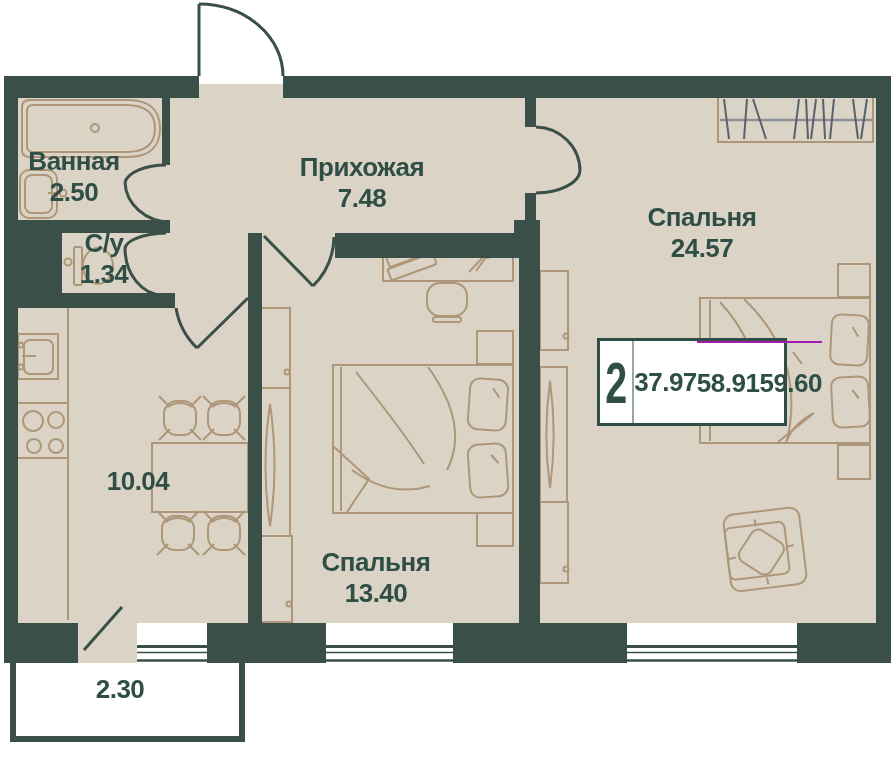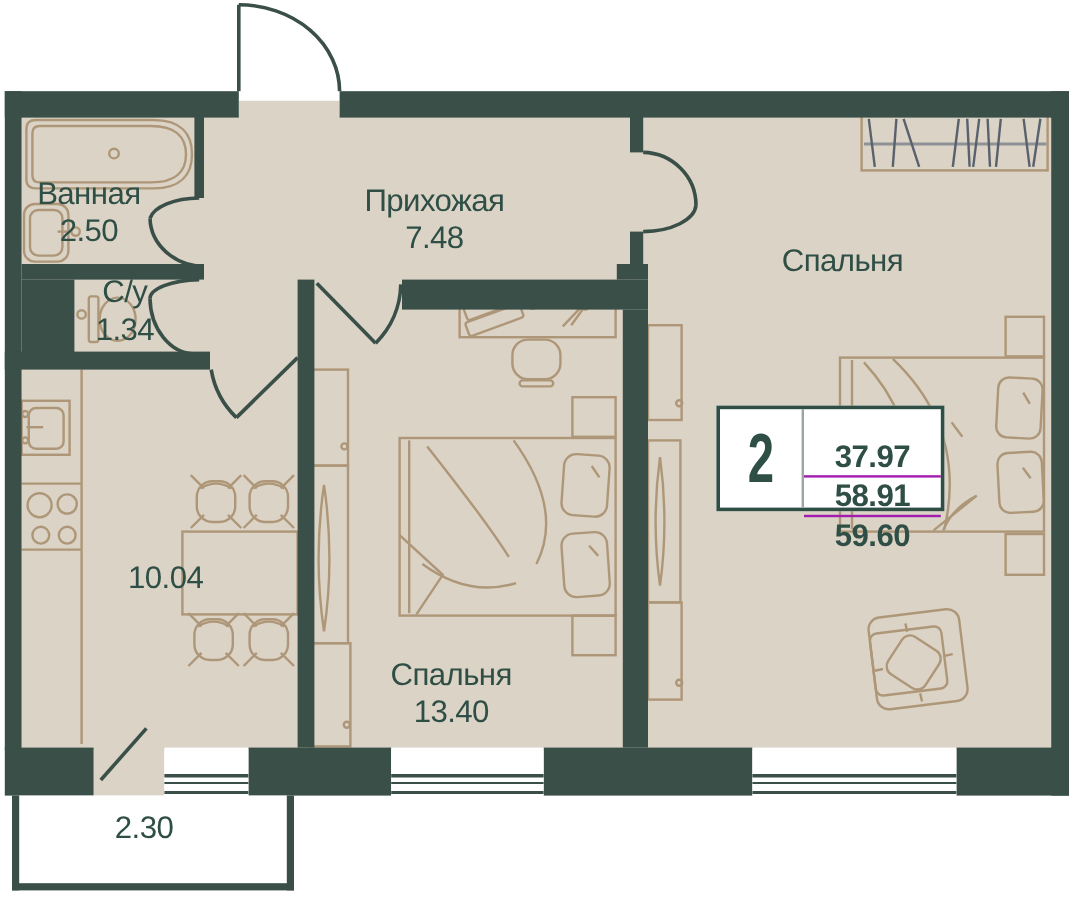--- a/index.html
+++ b/index.html
@@ -3,35 +3,35 @@
 <meta charset="utf-8">
 <style>
   html,body{margin:0;padding:0;}
   body{
     width:891px;height:757px;position:relative;background:#ffffff;
     font-family:"Liberation Sans", sans-serif;overflow:hidden;
   }
   #plan-svg{position:absolute;left:0;top:0;}
   .label{
     position:absolute;transform:translateX(-50%);text-align:center;
-    color:#2F4F46;font-weight:normal;font-size:26px;line-height:31px;
+    color:#2F4F46;font-weight:bold;font-size:26px;line-height:31px;
     letter-spacing:-0.5px;white-space:nowrap;
   }
   .infobox{
     position:absolute;left:597px;top:338px;width:190px;height:88px;
     background:#ffffff;border:3px solid #2F4F46;box-sizing:border-box;
     display:flex;
   }
   .ib-left{
     width:68px;border-right:2px solid #9AA79F;display:flex;
     align-items:center;justify-content:center;color:#2F4F46;
     font-weight:bold;font-size:58px;
   }
   .ib-left span{display:inline-block;transform:scaleX(0.68);}
-  .ib-right{flex:1;display:flex;flex-direction:column;margin-top:24px;}
+  .ib-right{flex:1;display:flex;flex-direction:row;}
   .ib-row{
     flex:1;display:flex;align-items:center;justify-content:center;
     color:#2F4F46;font-weight:bold;font-size:26px;letter-spacing:-0.5px;
   }
   .ib-row + .ib-row{border-top:2px solid #a21caf;}
 </style>
 </head>
 <body>
 
 <svg id="plan-svg" width="891" height="757" viewBox="0 0 891 757">
@@ -291,20 +291,21 @@
   <div>1.34</div>
 </div>
 
 <div class="label" style="left:362px;top:152px">
   <div>Прихожая</div>
   <div>7.48</div>
 </div>
 
 <div class="label" style="left:702px;top:202px">
   <div>Спальня</div>
+  <div>24.57</div>
 </div>
 
 <div class="label" style="left:138px;top:466px">
   <div>10.04</div>
 </div>
 
 <div class="label" style="left:376px;top:547px">
   <div>Спальня</div>
   <div>13.40</div>
 </div>

